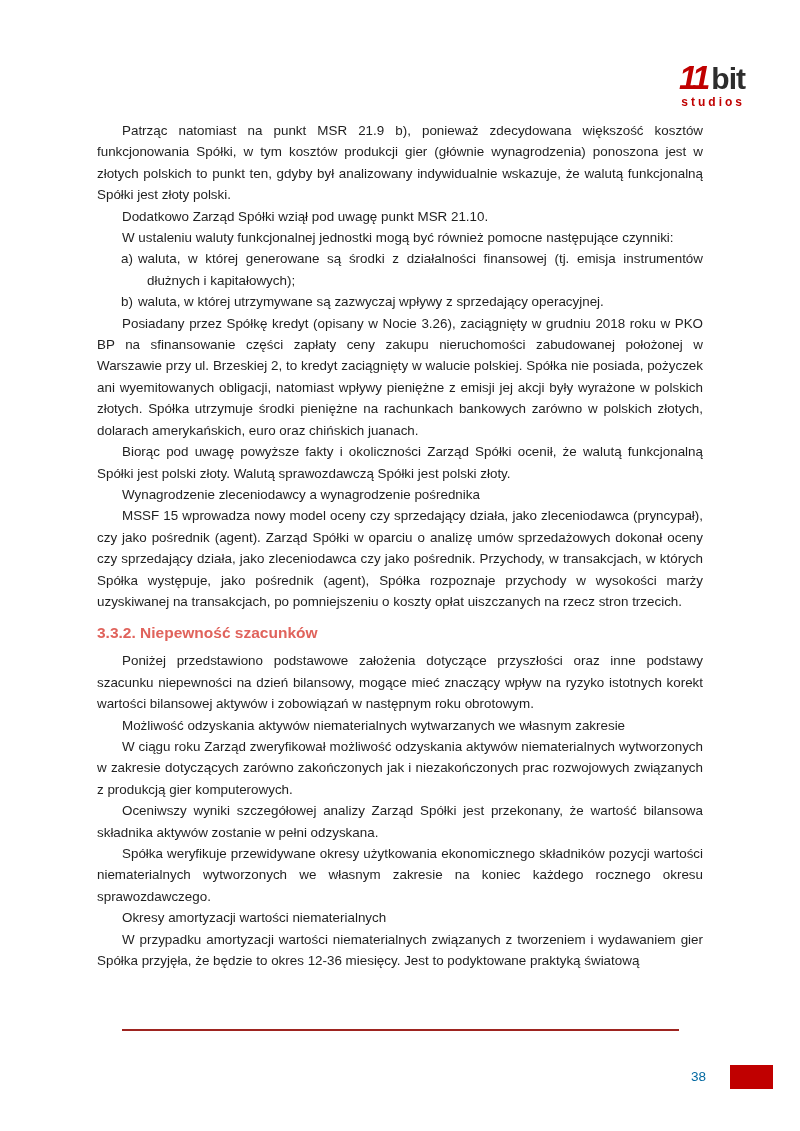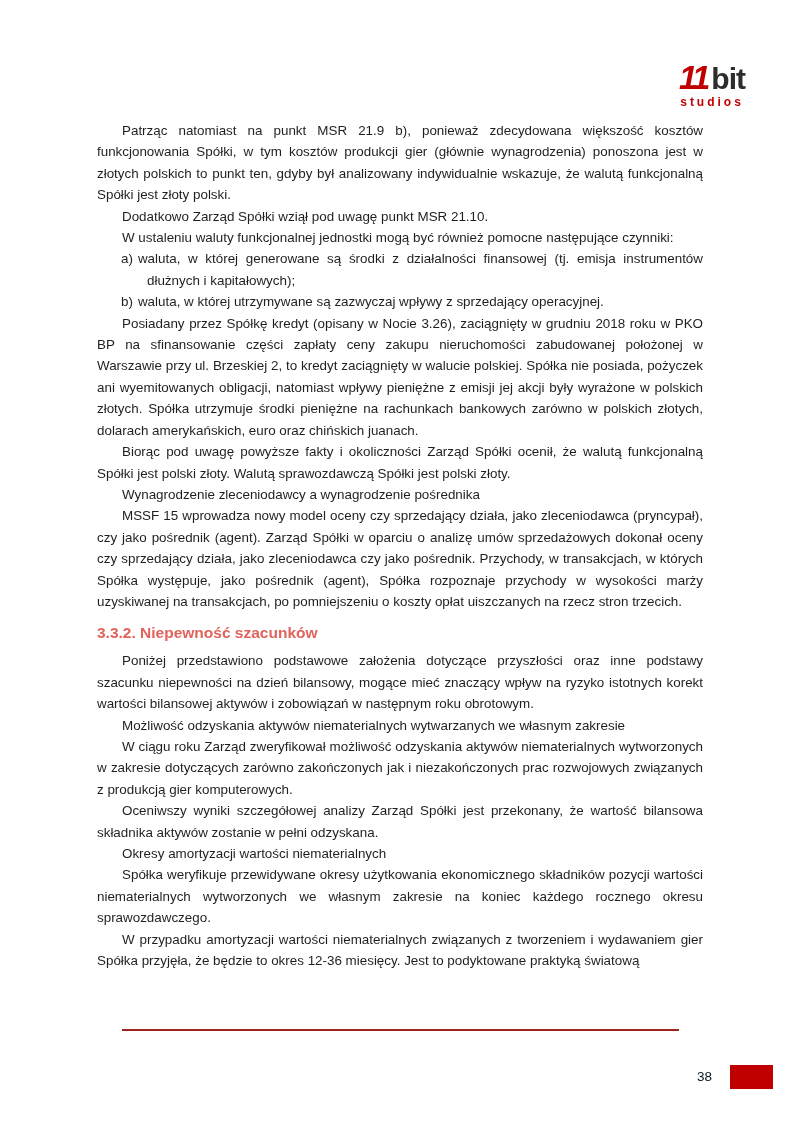--- a/index.html
+++ b/index.html
@@ -14,21 +14,21 @@
     overflow: hidden;
   }
 
   
   .logo {
     position: absolute;
     top: 52px;
     right: 55px;
     display: flex;
     flex-direction: column;
-    align-items: center;
+    align-items: flex-end;
     line-height: 1;
   }
   .logo-row { display: flex; align-items: baseline; }
   .logo-mark {
     color: #c00000;
     font-weight: bold;
     font-style: italic;
     font-size: 33px;
     letter-spacing: -3px;
     margin-right: 4px;
@@ -94,23 +94,23 @@
     height: 24px;
   }
   .footer-title {
     color: #8f8f8f;
     font-size: 11.5px;
     letter-spacing: 1.6px;
     line-height: 24px;
   }
   .footer-page {
     position: absolute;
-    right: 88px;
+    right: 94px;
     top: 0;
-    color: #0f172a;
+    color: #0369a1;
     font-size: 13.5px;
     line-height: 24px;
   }
   .footer-badge {
     position: absolute;
     right: 27px;
     top: 0;
     width: 43px;
     height: 24px;
     background: #c00000;
@@ -149,22 +149,22 @@
     <p class="para">MSSF 15 wprowadza nowy model oceny czy sprzedający działa, jako zleceniodawca (pryncypał), czy jako pośrednik (agent). Zarząd Spółki w oparciu o analizę umów sprzedażowych dokonał oceny czy sprzedający działa, jako zleceniodawca czy jako pośrednik. Przychody, w transakcjach, w których Spółka występuje, jako pośrednik (agent), Spółka rozpoznaje przychody w wysokości marży uzyskiwanej na transakcjach, po pomniejszeniu o koszty opłat uiszczanych na rzecz stron trzecich.</p>
 
     <h2 class="section-heading">3.3.2. Niepewność szacunków</h2>
 
     <p class="para">Poniżej przedstawiono podstawowe założenia dotyczące przyszłości oraz inne podstawy szacunku niepewności na dzień bilansowy, mogące mieć znaczący wpływ na ryzyko istotnych korekt wartości bilansowej aktywów i zobowiązań w następnym roku obrotowym.</p>
 
     <p class="para bold">Możliwość odzyskania aktywów niematerialnych wytwarzanych we własnym zakresie</p>
     <p class="para">W ciągu roku Zarząd zweryfikował możliwość odzyskania aktywów niematerialnych wytworzonych w zakresie dotyczących zarówno zakończonych jak i niezakończonych prac rozwojowych związanych z produkcją gier komputerowych.</p>
     <p class="para">Oceniwszy wyniki szczegółowej analizy Zarząd Spółki jest przekonany, że wartość bilansowa składnika aktywów zostanie w pełni odzyskana.</p>
 
+    <p class="para">Spółka weryfikuje przewidywane okresy użytkowania ekonomicznego składników pozycji wartości niematerialnych wytworzonych we własnym zakresie na koniec każdego rocznego okresu sprawozdawczego.</p>
     <p class="para bold">Okresy amortyzacji wartości niematerialnych</p>
-    <p class="para">Spółka weryfikuje przewidywane okresy użytkowania ekonomicznego składników pozycji wartości niematerialnych wytworzonych we własnym zakresie na koniec każdego rocznego okresu sprawozdawczego.</p>
     <p class="para">W przypadku amortyzacji wartości niematerialnych związanych z tworzeniem i wydawaniem gier Spółka przyjęła, że będzie to okres 12-36 miesięcy. Jest to podyktowane praktyką światową</p>
   </main>
 
   <footer class="footer">
     <div class="footer-rule"></div>
     <div class="footer-row">
       <span class="footer-page">38</span>
       <span class="footer-badge"></span>
     </div>
   </footer>

